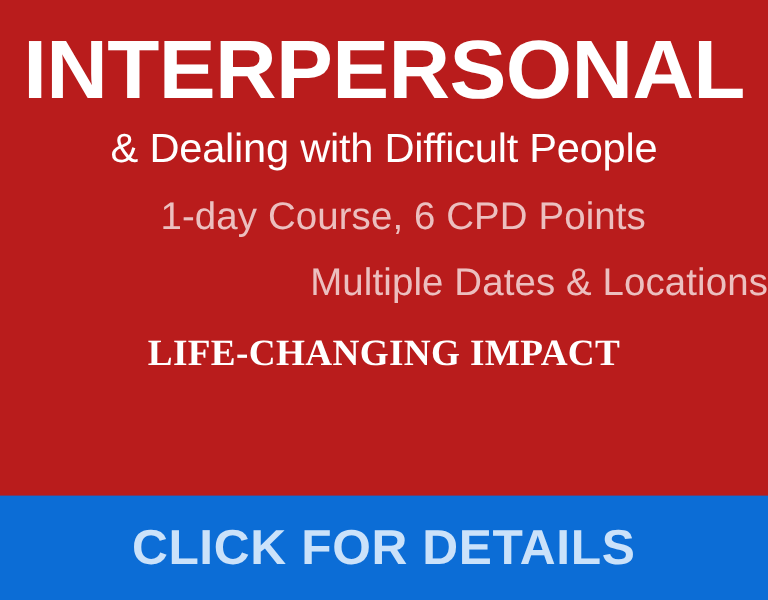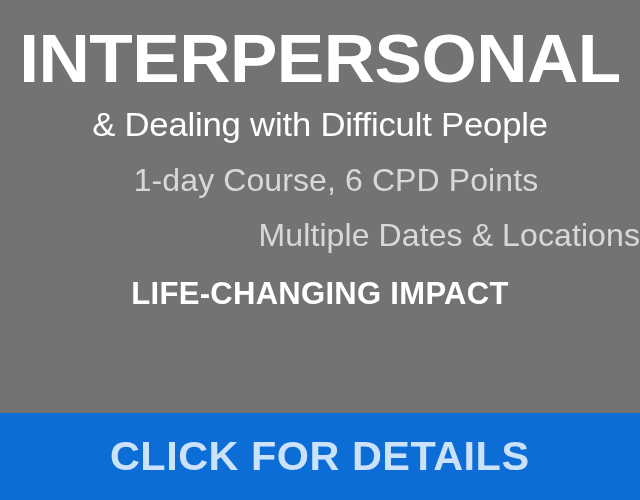--- a/index.html
+++ b/index.html
@@ -12,21 +12,21 @@
     height: 500px;
     overflow: hidden;
     font-family: "Liberation Sans", sans-serif;
     background: #4da2f6;
   }
 
   .banner {
     position: relative;
     width: 640px;
     height: 500px;
-    background: #737373;
+    background: #b91c1c;
     display: flex;
     flex-direction: column;
     box-sizing: border-box;
   }
 
   
   .content {
     flex: 1 1 auto;
     position: relative;
     display: block;
@@ -85,20 +85,21 @@
   }
 
   .impact {
     color: #ffffff;
     font-weight: 600;
     font-size: 31px;
     line-height: 34px;
     letter-spacing: 0.3px;
     padding-top: 24px;
     white-space: nowrap;
+    font-family: Liberation Serif, serif;
   }
 
   
   .cta-bar {
     flex: 0 0 auto;
     height: 87px;
     background: #0c6dd6;
     display: flex;
     align-items: center;
     justify-content: center;

